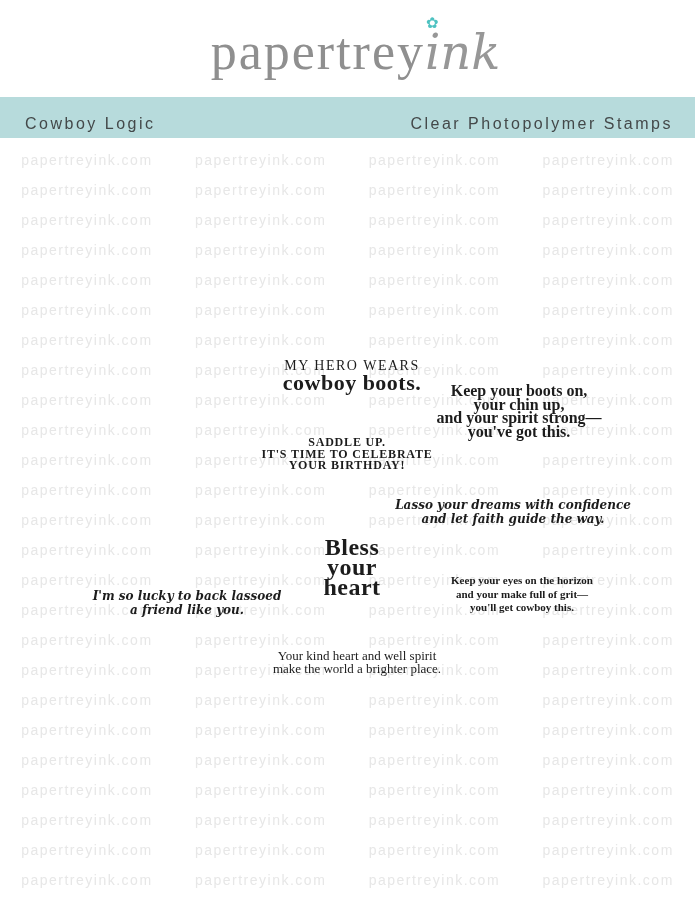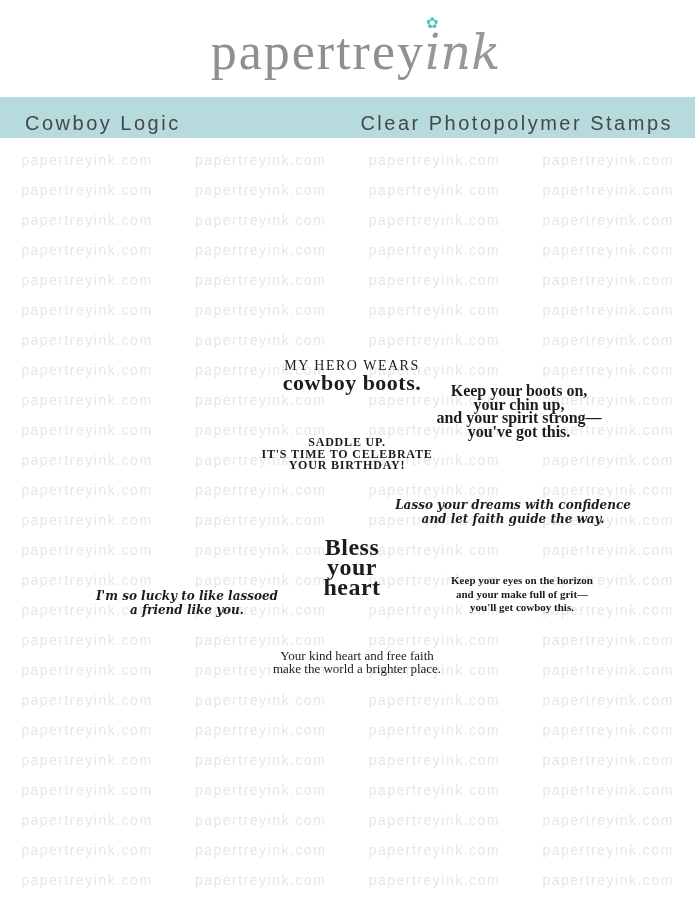--- a/index.html
+++ b/index.html
@@ -57,21 +57,21 @@
     height: 41px;
     background: #b7dbdc;
     display: flex;
     align-items: center;
     justify-content: space-between;
     box-sizing: border-box;
     padding: 0 22px 0 25px;
     font-family: "Liberation Sans", sans-serif;
   }
   .banner span {
-    font-size: 20px;
+    font-size: 16px;
     color: #434849;
     letter-spacing: 2.5px;
     white-space: nowrap;
     margin-top: 12px;
   }
 
   
   .watermark {
     position: absolute;
     top: 145px; left: 0;
@@ -269,28 +269,28 @@
     <div>and let faith guide the way.</div>
   </div>
 
   <div class="stamp st-bless">
     <div>Bless</div>
     <div>your</div>
     <div>heart</div>
   </div>
 
   <div class="stamp script st-lucky">
-    <div>I'm so lucky to like lassoed</div>
+    <div>I'm so lucky to back lassoed</div>
     <div>a friend like you.</div>
   </div>
 
   <div class="stamp st-horizon">
     <div>Keep your eyes on the horizon</div>
     <div>and your make full of grit—</div>
     <div>you'll get cowboy this.</div>
   </div>
 
   <div class="stamp st-kindheart">
-    <div>Your kind heart and free faith</div>
+    <div>Your kind heart and well spirit</div>
     <div>make the world a brighter place.</div>
   </div>
 
 </div>
 
 </body></html>

